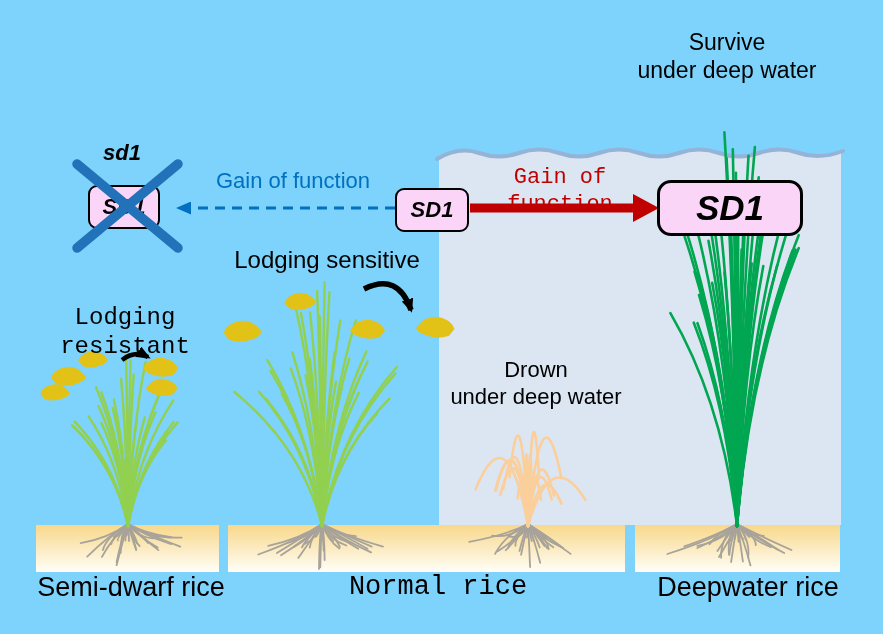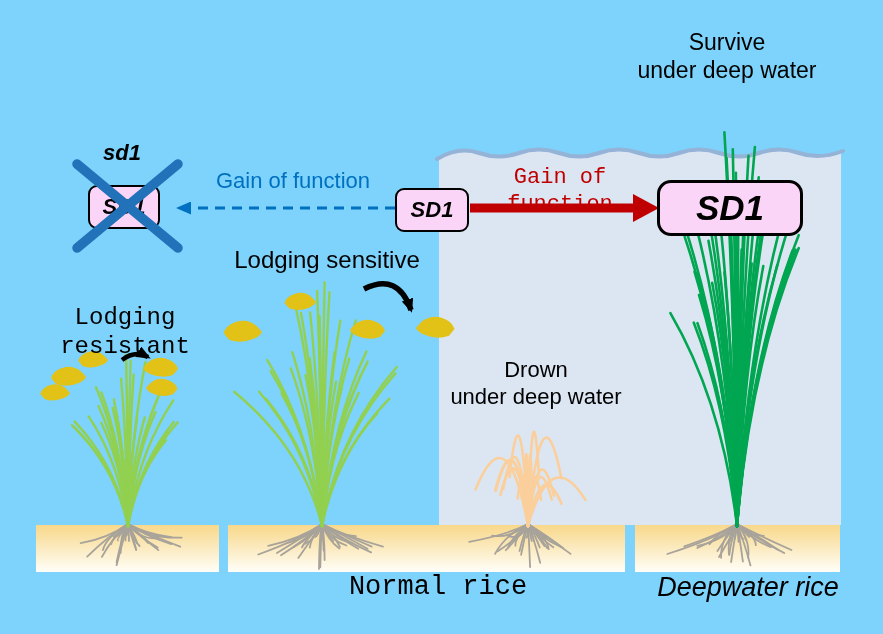--- a/index.html
+++ b/index.html
@@ -328,22 +328,23 @@
     <span>SD1</span>
   </div>
 
   <div class="lbl lodge" style="left:228px;top:245px;width:198px;">Lodging sensitive</div>
 
   <div class="lbl lodge" style="left:15px;top:303px;width:220px;font-family:Liberation Mono, monospace;">Lodging resistant</div>
 
   <div class="lbl func pre" style="left:436px;top:333px;width:200px;margin-top:24px;">Drown
 under deep water</div>
 
+  <div class="lbl caption" style="left:18px;top:571px;width:226px;">Semi-dwarf rice</div>
   <div class="lbl caption" style="left:338px;top:571px;width:200px;font-family:Liberation Mono, monospace;">Normal rice</div>
-  <div class="lbl caption" style="left:628px;top:571px;width:240px;font-style:italic;">Deepwater rice</div>
+  <div class="lbl caption" style="left:628px;top:571px;width:240px;">Deepwater rice</div>
 
   <svg class="layer" viewBox="0 0 883 634" style="pointer-events:none;">
     <g>
       <line x1="77" y1="164" x2="178" y2="248" stroke-width="9.5" stroke-linecap="round" stroke="#2272B9"></line>
       <line x1="178" y1="164" x2="77" y2="248" stroke-width="9.5" stroke-linecap="round" stroke="#2272B9"></line>
     </g>
   </svg>
 </div>
 
 </body></html>

